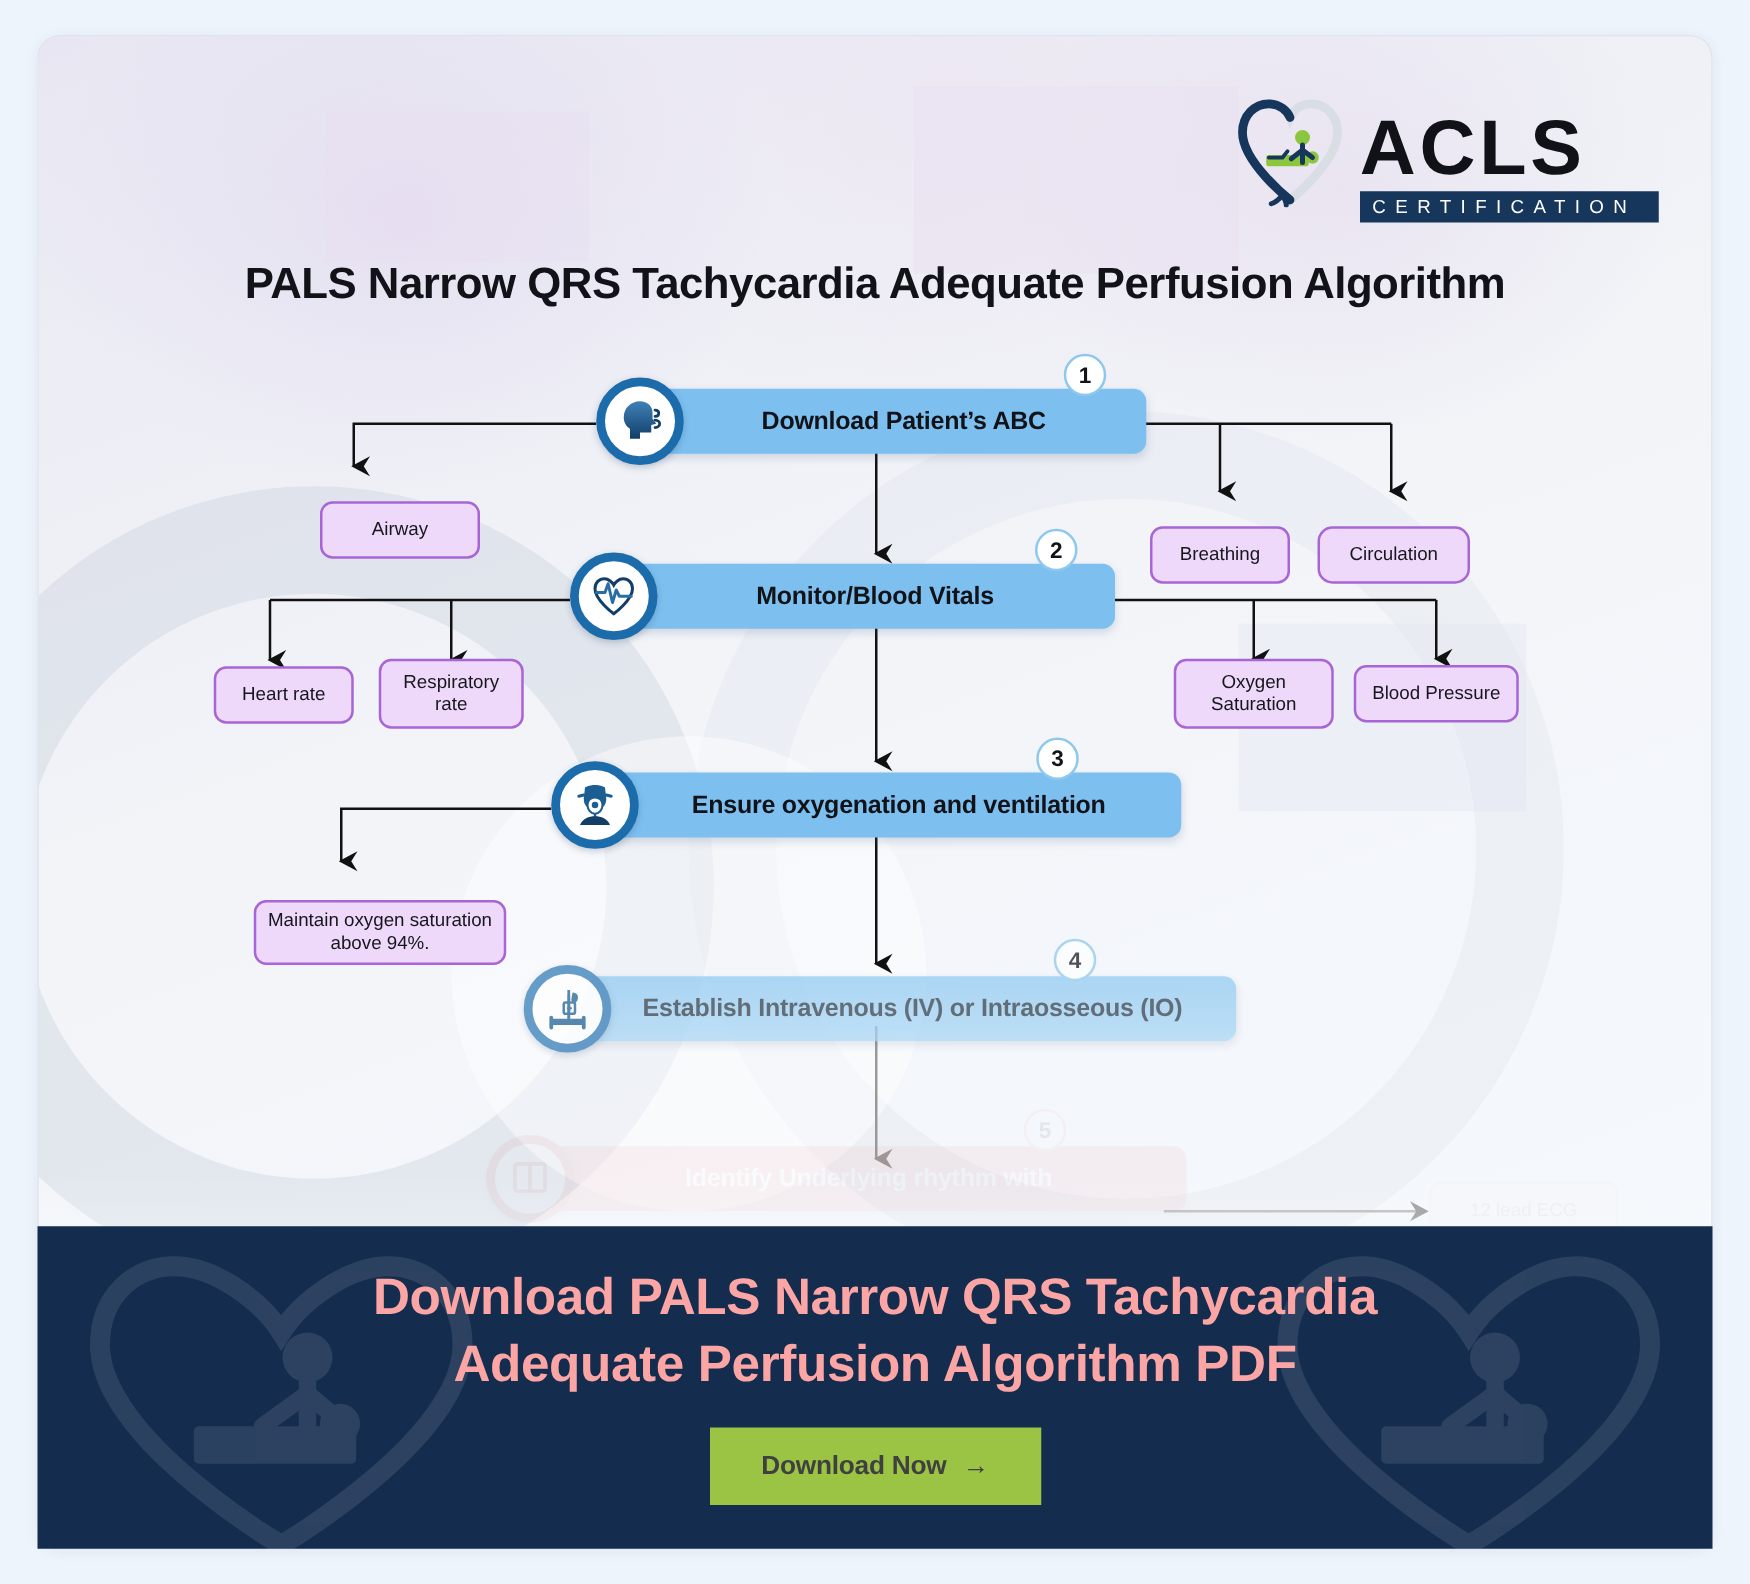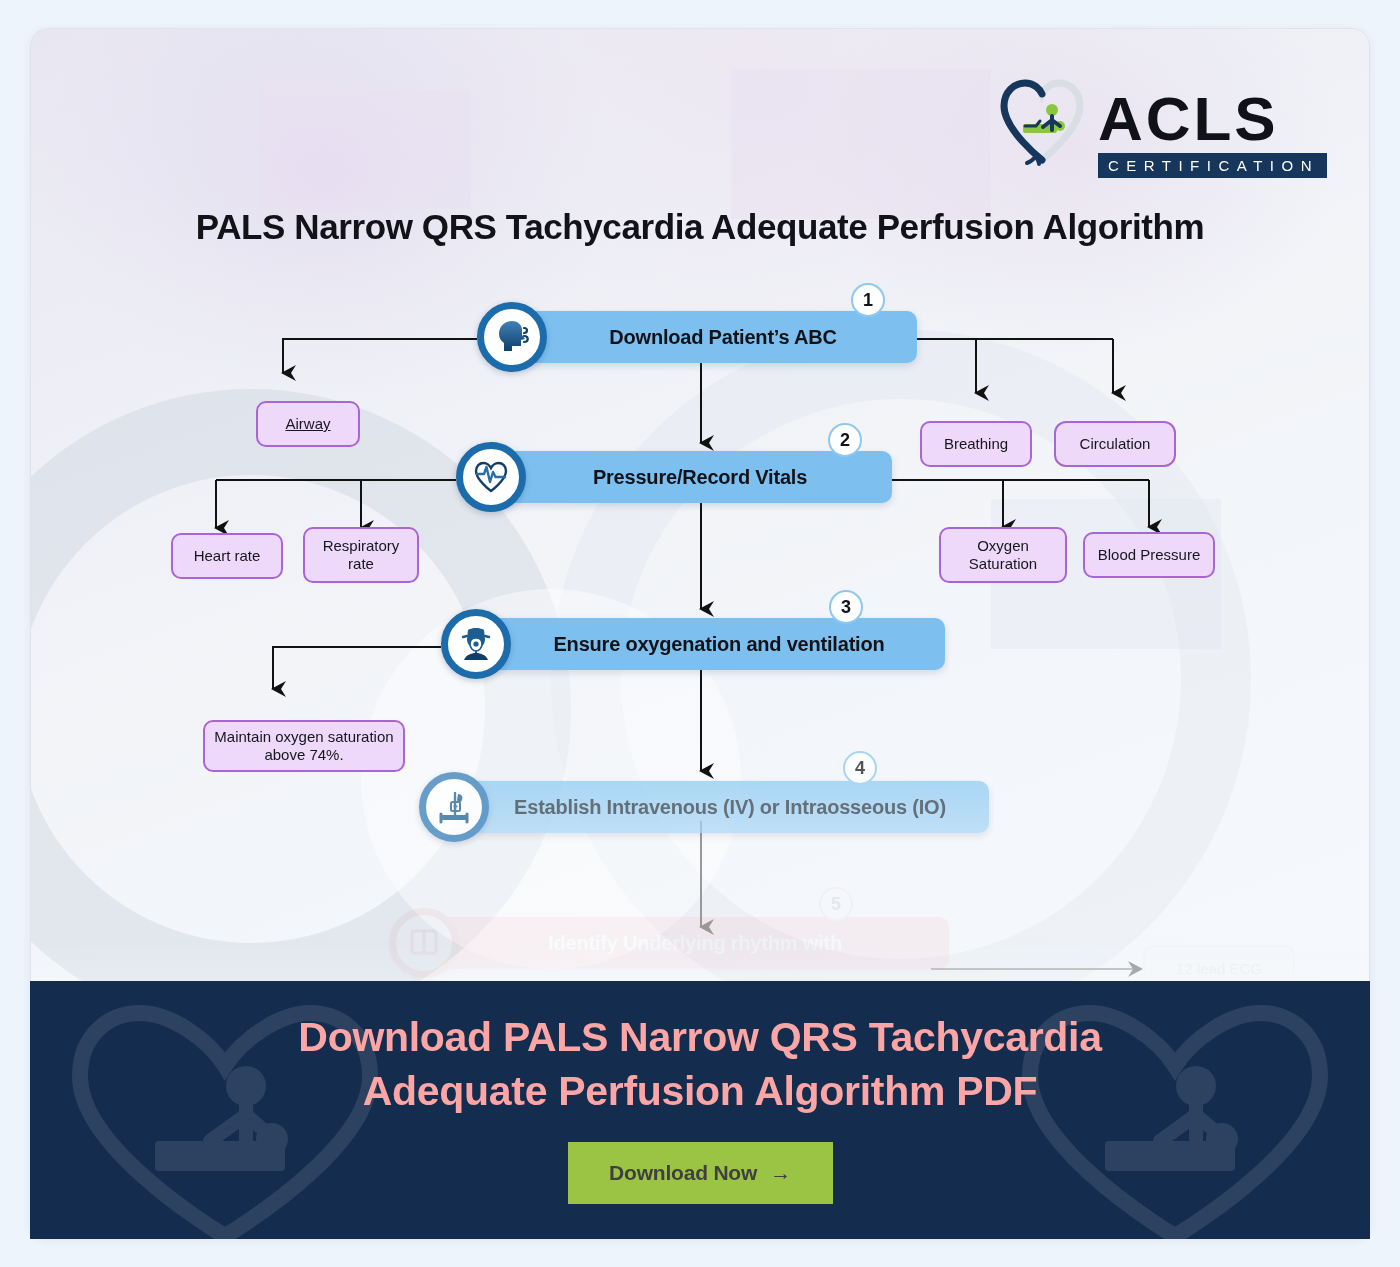--- a/index.html
+++ b/index.html
@@ -39,21 +39,21 @@
   .wmr2{ left:700px; top:40px; width:260px; height:150px; }
   .wmr3{ left:960px; top:470px; width:230px; height:150px; background:rgba(222,226,240,.3); }
 
   
   .logo{ position:absolute; right:42px; top:45px; height:92px; display:flex; align-items:center; gap:10px; }
   .logo-mark{ width:92px; height:92px; position:relative; }
   .logo-text{ display:flex; flex-direction:column; align-items:stretch;margin-top:28px; }
   .logo-acls{ font-size:62px; font-weight:bold; letter-spacing:3px; line-height:.95;
     color:#111218; font-family:"Liberation Sans", sans-serif; }
   .logo-cert{ background:#17365c; color:#fff; font-size:15px; letter-spacing:7.5px;
-    text-align:center; padding:4px 8px 4px 10px; margin-top:4px; font-weight:500; }
+    text-align:center; padding:4px 18px 4px 10px; margin-top:4px; font-weight:500; }
 
   
   .title{
     position:absolute; left:0; right:0; top:178px; text-align:center;
     font-size:35px; font-weight:bold; color:#121318; letter-spacing:-.4px;
     font-family:"Liberation Sans", sans-serif;
   }
 
   
   .flow{ position:absolute; left:0; top:0; width:1340px; height:1211px; }
@@ -209,34 +209,34 @@
                 <linearGradient id="g1" x1="0" y1="0" x2="0" y2="1">
               <stop offset="0%" stop-color="#3f81b8"></stop>
                   <stop offset="100%" stop-color="#123e68"></stop>
             </linearGradient>
               </defs>
             <path d="M7 17 C7 9 13 4 20 4 C26 4 30 8 30 13 L30 18 L33 22 L29 23 L29 29 L20 29 L20 34 L12 34 L12 26 C9 24 7 21 7 17 Z" fill="url(#g1)"></path>
             <path d="M32 11 C36 11 36 16 32 16 M32 19 C37 19 37 25 32 25" stroke="#123e68" stroke-width="2.2" fill="none" stroke-linecap="round"></path>
           </svg>
         </div>
       </div>
-      <div class="sub" style="left:225px; top:372px; width:104px; height:46px;text-decoration:underline;">
+      <div class="sub" style="left:225px; top:372px; width:128px; height:46px;">
         <span>Airway</span>
       </div>
       <div class="sub" style="left:889px; top:392px; width:112px; height:46px;">
         <span>Breathing</span>
       </div>
       <div class="sub" style="left:1023px; top:392px; width:122px; height:46px;border-radius:12px;">
         <span>Circulation</span>
       </div>
 
       <div class="step" style="left:425px; top:422px; width:440px;">
         <div class="badge" style="left:372px; top:-28px;">2</div>
         <div class="bar" style="width:400px;">
-          <span>Pressure/Record Vitals</span>
+          <span>Monitor/Blood Vitals</span>
         </div>
         <div class="icon">
           <svg viewBox="0 0 40 40">
             <path d="M20 34 C20 34 5 23 5 14 C5 9 8.5 6 12.5 6 C16 6 19 9 20 11 C21 9 24 6 27.5 6 C31.5 6 35 9 35 14 C35 23 20 34 20 34 Z" fill="none" stroke="#123e68" stroke-width="2.4"></path>
             <path d="M6 17 L13 17 L15.5 10 L19 25 L22 15 L24.5 20 L34 20" fill="none" stroke="#2a6da6" stroke-width="2.4" stroke-linecap="round" stroke-linejoin="round"></path>
           </svg>
         </div>
       </div>
       <div class="sub" style="left:140px; top:504px; width:112px; height:46px;">
         <span>Heart rate</span>
@@ -261,21 +261,21 @@
             <path d="M12 6 C12 6 15 4 20 4 C25 4 28 6 28 6 L29 15 C29 21 25 24 20 24 C15 24 11 21 11 15 Z" fill="#1c5d92"></path>
             <path d="M14 20 C14 16 17 14 20 14 C23 14 26 16 26 20 C26 24 23 27 20 27 C17 27 14 24 14 20 Z" fill="#fff" stroke="#1c5d92" stroke-width="1.6"></path>
             <circle cx="20" cy="20" r="2.6" fill="#1c5d92"></circle>
             <path d="M11 12 L7 13 M29 12 L33 13" stroke="#1c5d92" stroke-width="2.4" stroke-linecap="round"></path>
             <path d="M20 27 L20 31" stroke="#1c5d92" stroke-width="2"></path>
             <path d="M8 36 C10 31 15 29 20 29 C25 29 30 31 32 36 Z" fill="#123e68"></path>
           </svg>
         </div>
       </div>
       <div class="sub" style="left:172px; top:691px; width:202px; height:52px;">
-        <span>Maintain oxygen saturation above 74%.</span>
+        <span>Maintain oxygen saturation above 94%.</span>
       </div>
 
       <div class="step" style="left:388px; top:752px; width:570px; opacity:.72;">
         <div class="badge" style="left:424px; top:-30px;">4</div>
         <div class="bar" style="width:534px; background:linear-gradient(to bottom,#8ec9f2,#a9d6f5);">
           <span style="color:#2b3a46;">Establish Intravenous (IV) or Intraosseous (IO)</span>
         </div>
         <div class="icon" style="border-color:#2e79b5;">
           <svg viewBox="0 0 40 40">
             <path d="M21 5 L21 9" stroke="#1c5d92" stroke-width="2.2"></path>

